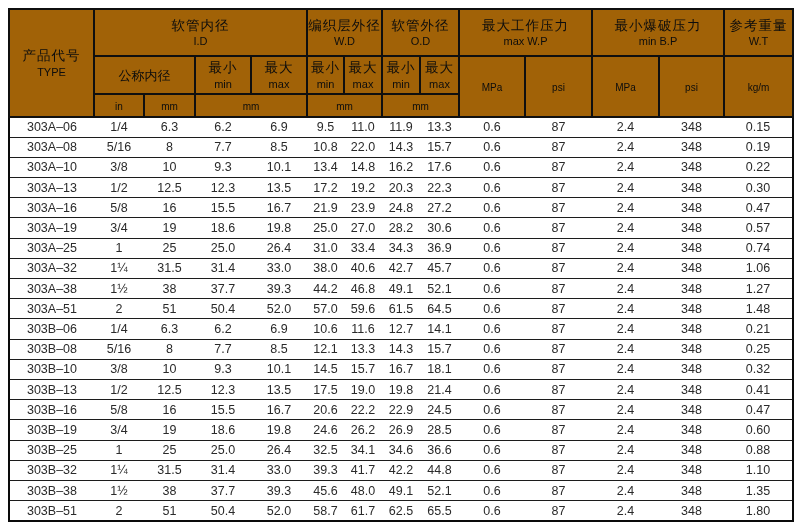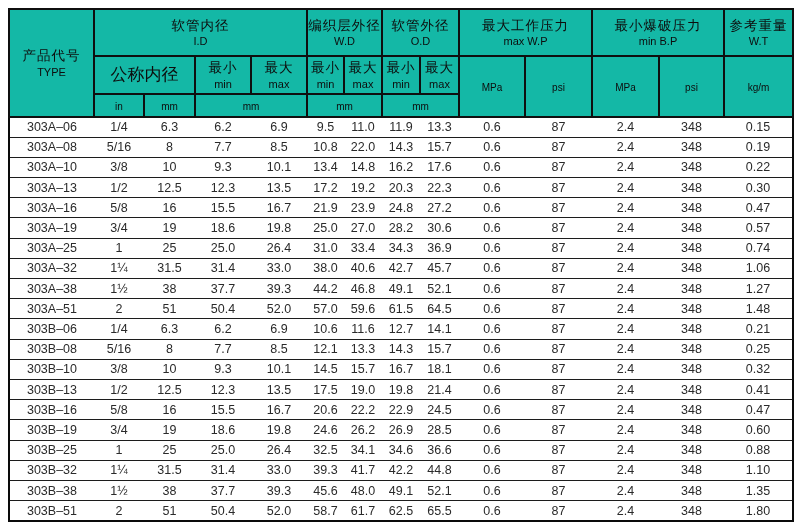--- a/index.html
+++ b/index.html
@@ -10,35 +10,35 @@
     font-family: "Liberation Sans", "DejaVu Sans", sans-serif;
   }
   .page { position: relative; width: 800px; height: 531px; background: #ffffff; overflow: hidden; }
   table.spec {
     position: absolute; left: 8px; top: 8px;
     width: 784px; height: 514px;
     border-collapse: collapse; table-layout: fixed;
     border: 2.5px solid #0a0a0a;
   }
   thead th {
-    background: #14b8a6;
+    background: #a16207;
     border: 2px solid #0f0f0f;
     font-weight: normal;
     color: #0d0d0d;
     padding: 0;
     text-align: center;
     vertical-align: middle;
     line-height: 1.3;
   }
   thead tr.r1 { height: 47px; }
   thead tr.r2 { height: 38px; }
   thead tr.r3 { height: 17px; }
   .zh { display: block; font-size: 13.5px; letter-spacing: 1px; }
   .en { display: block; font-size: 11px; letter-spacing: 0; }
-  .one { font-size: 17px; }
+  .one { font-size: 13px; }
   .unit { font-size: 10px; }
   tbody td {
     border-top: 1.6px solid #1c1c1c;
     text-align: center;
     vertical-align: middle;
     font-size: 12.5px;
     color: #2a2a2a;
     padding: 0;
     background: #ffffff;
     height: 20px;

